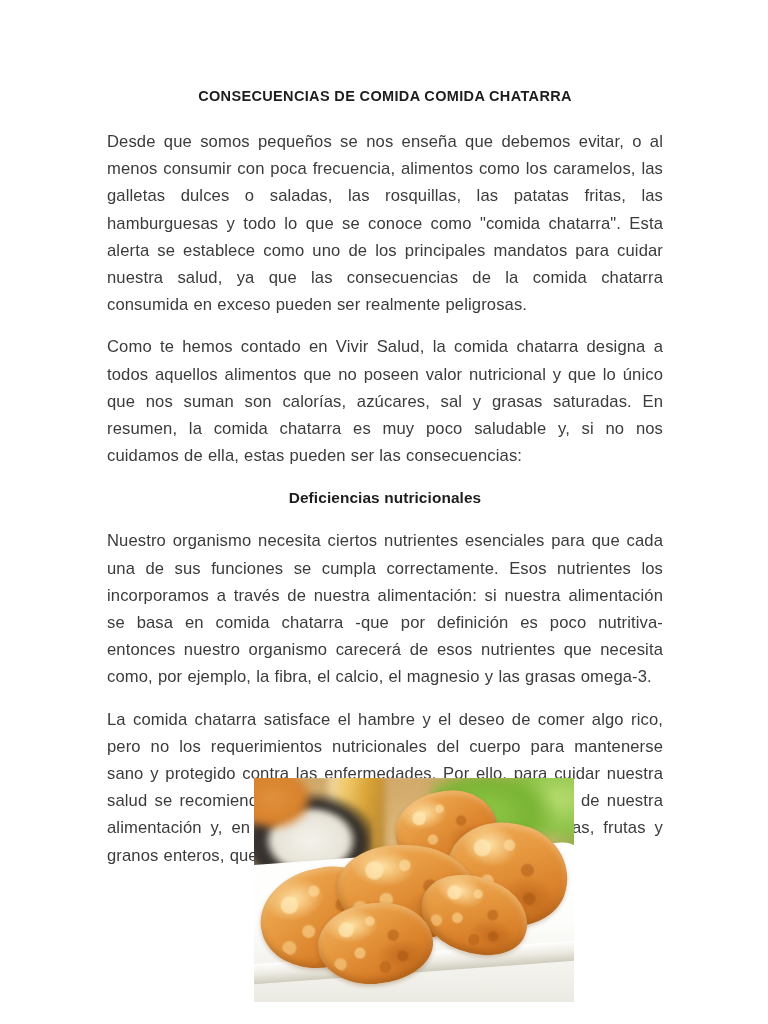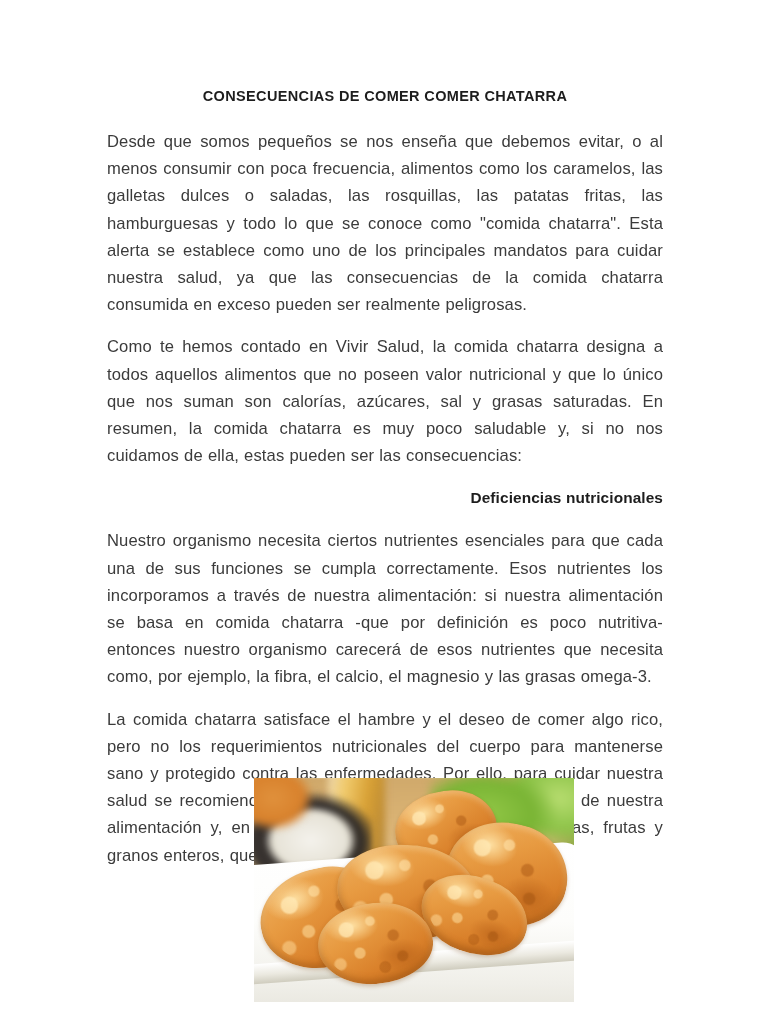--- a/index.html
+++ b/index.html
@@ -52,21 +52,21 @@
     word-spacing: 0.4px;
     font-family: "Liberation Sans", sans-serif;
   }
   .para:last-of-type { margin-bottom: 0; }
 
   .subhead {
     font-size: 15.4px;
     line-height: 27px;
     font-weight: bold;
     color: #1d1d1d;
-    text-align: right;
+    text-align: center;
     margin: 0 0 16px 0;
     letter-spacing: 0.1px;
     font-family: "Liberation Sans", sans-serif;
   }
 
   
   .figure {
     position: absolute;
     left: 214px;
     top: 762px;
@@ -194,21 +194,21 @@
     pointer-events: none;
   }
 </style>
 </head>
 <body>
 
 <div class="page">
 
   <div class="content">
 
-    <h1 class="doc-title">CONSECUENCIAS DE COMER COMER CHATARRA</h1>
+    <h1 class="doc-title">CONSECUENCIAS DE COMIDA COMIDA CHATARRA</h1>
 
     <p class="para">Desde que somos pequeños se nos enseña que debemos evitar, o al menos consumir con poca frecuencia, alimentos como los caramelos, las galletas dulces o saladas, las rosquillas, las patatas fritas, las hamburguesas y todo lo que se conoce como "comida chatarra". Esta alerta se establece como uno de los principales mandatos para cuidar nuestra salud, ya que las consecuencias de la comida chatarra consumida en exceso pueden ser realmente peligrosas.</p>
 
     <p class="para">Como te hemos contado en Vivir Salud, la comida chatarra designa a todos aquellos alimentos que no poseen valor nutricional y que lo único que nos suman son calorías, azúcares, sal y grasas saturadas. En resumen, la comida chatarra es muy poco saludable y, si no nos cuidamos de ella, estas pueden ser las consecuencias:</p>
 
     <h2 class="subhead">Deficiencias nutricionales</h2>
 
     <p class="para">Nuestro organismo necesita ciertos nutrientes esenciales para que cada una de sus funciones se cumpla correctamente. Esos nutrientes los incorporamos a través de nuestra alimentación: si nuestra alimentación se basa en comida chatarra -que por definición es poco nutritiva- entonces nuestro organismo carecerá de esos nutrientes que necesita como, por ejemplo, la fibra, el calcio, el magnesio y las grasas omega-3.</p>
 
     <p class="para">La comida chatarra satisface el hambre y el deseo de comer algo rico, pero no los requerimientos nutricionales del cuerpo para mantenerse sano y protegido contra las enfermedades. Por ello, para cuidar nuestra salud se recomienda reducir la cantidad de comida chatarra de nuestra alimentación y, en tanto, aumentar el consumo de hortalizas, frutas y granos enteros, que son alimentos nutritivos y saludables.</p>

